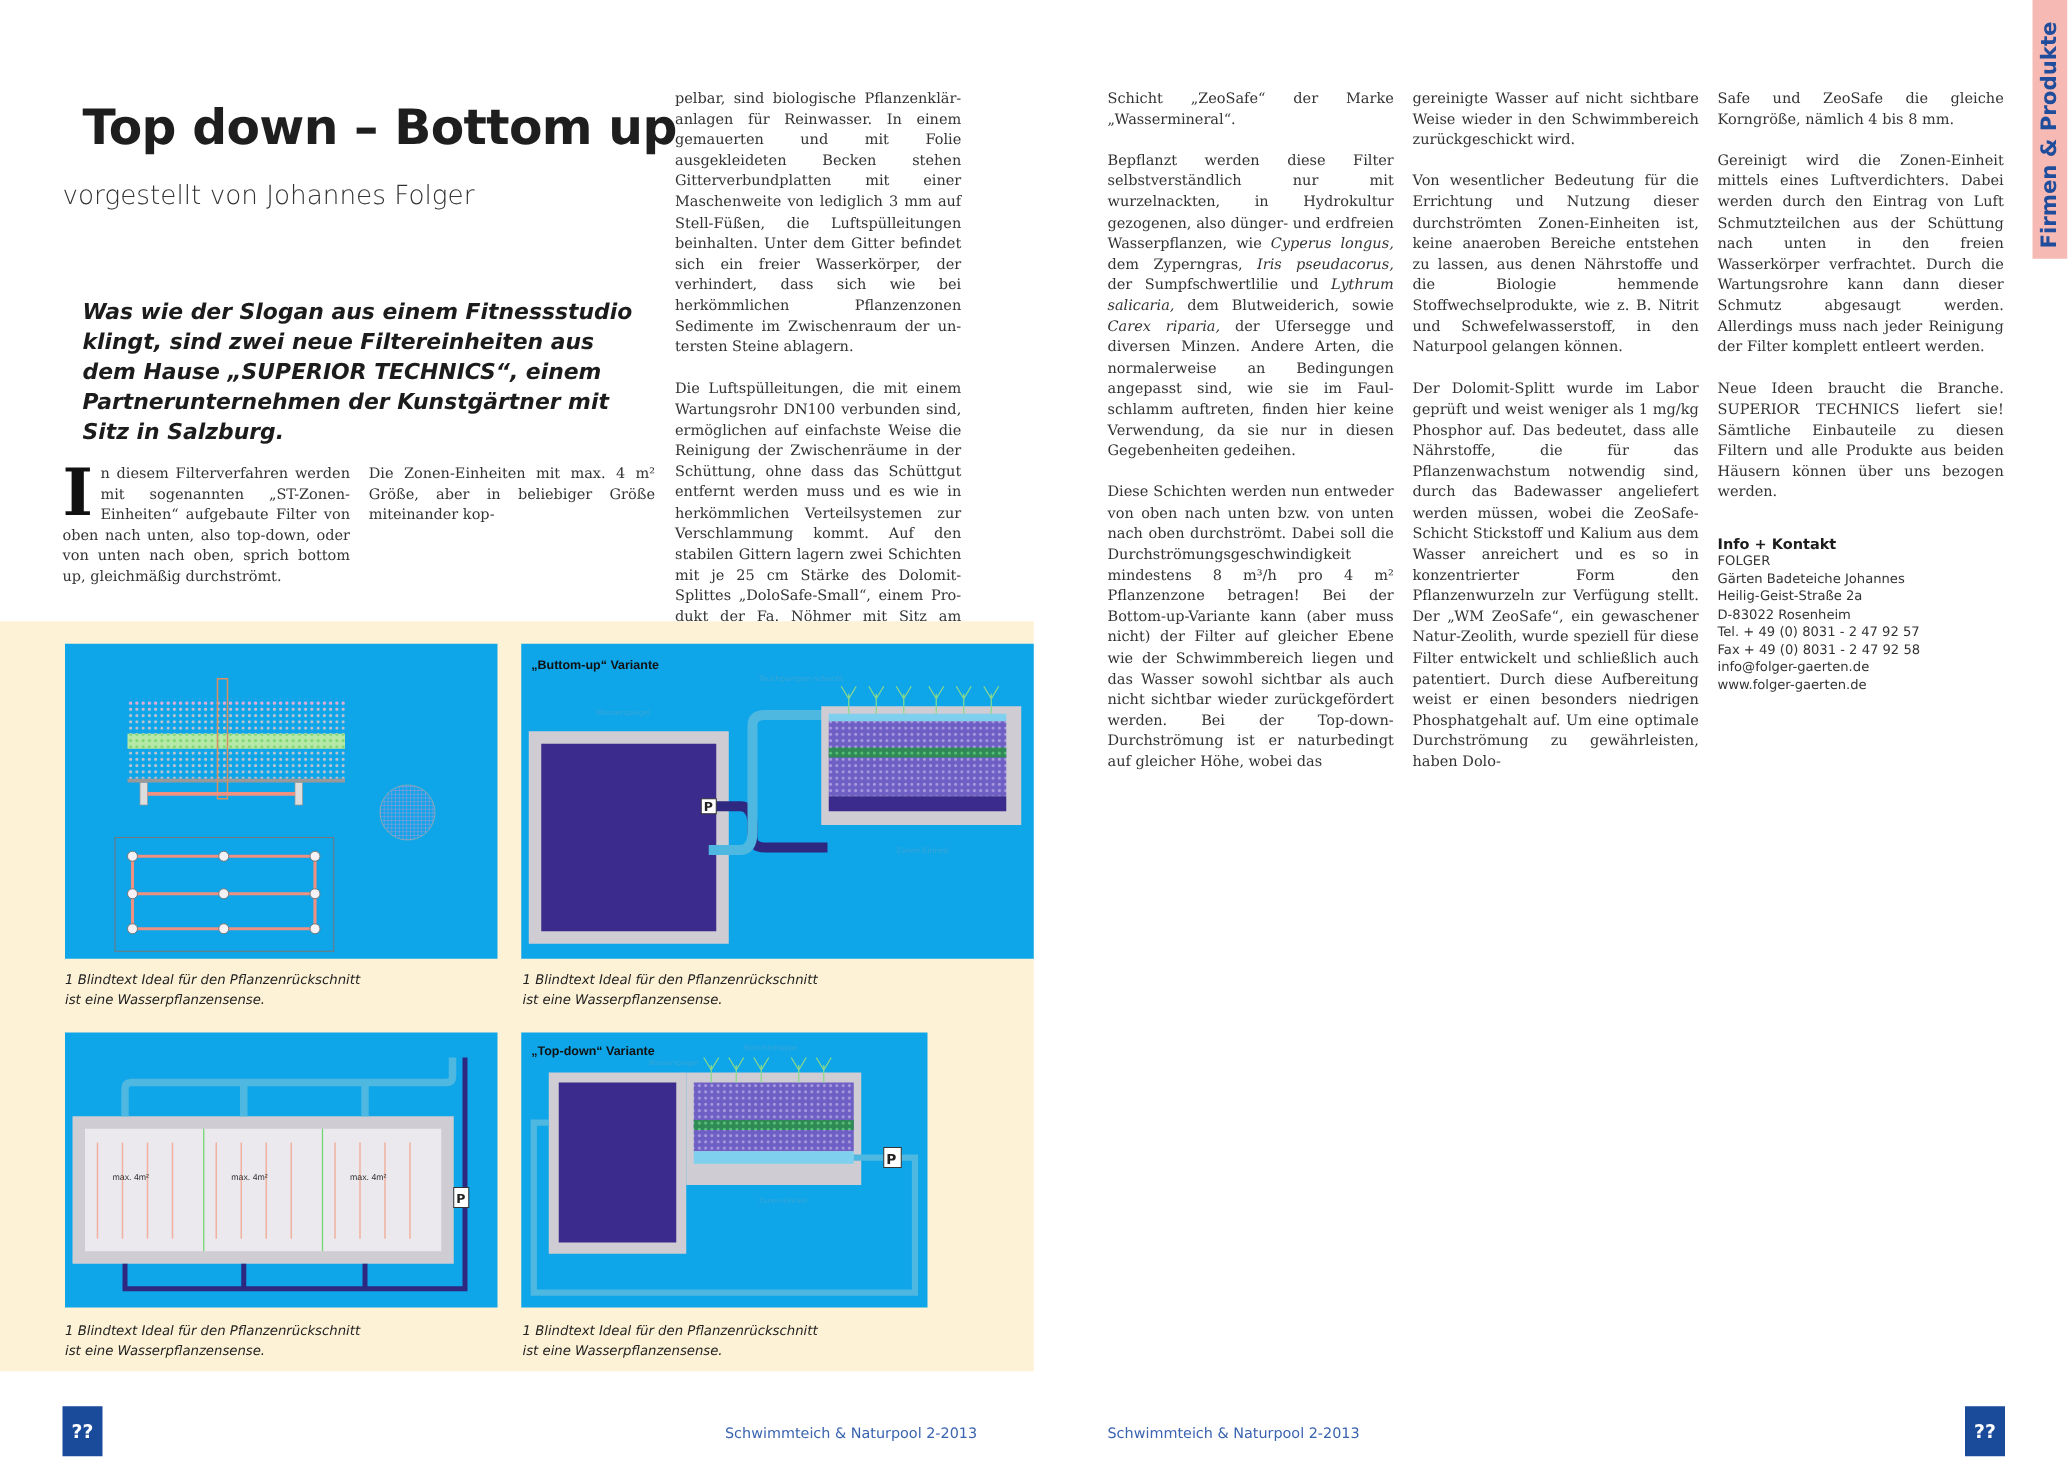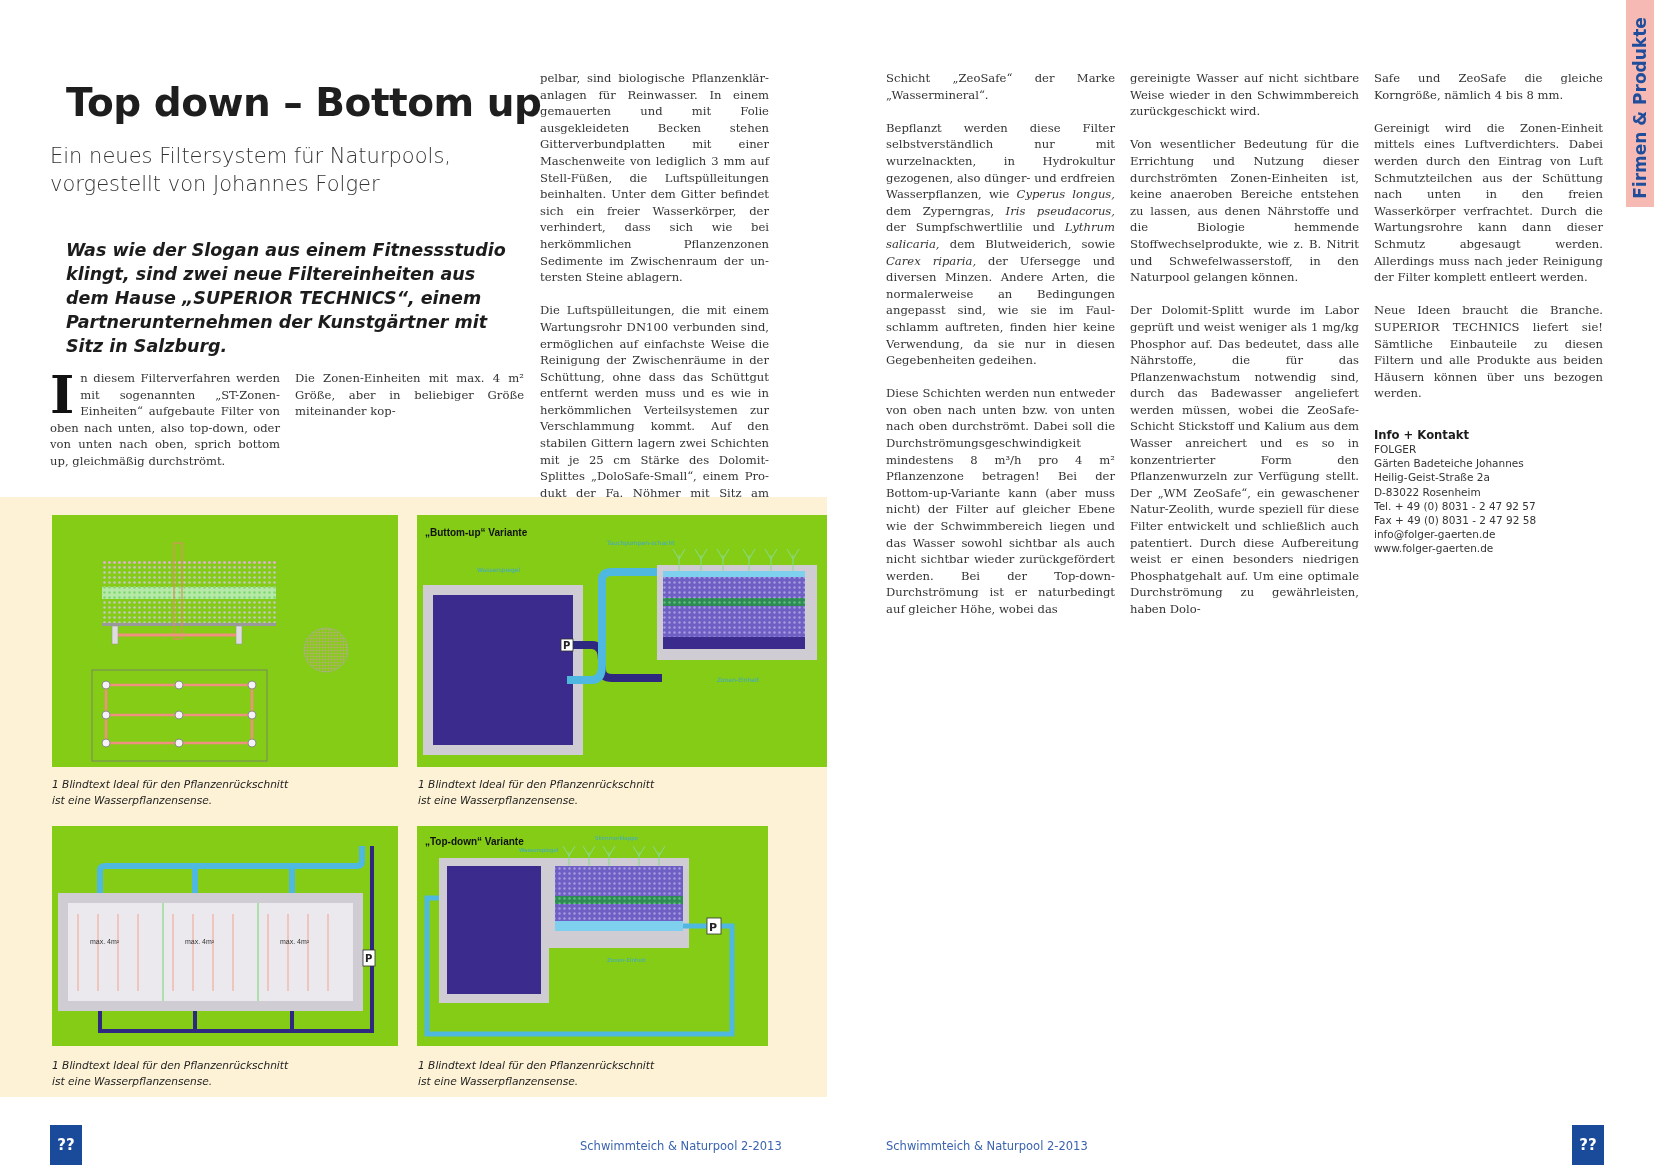--- a/index.html
+++ b/index.html
@@ -6,37 +6,36 @@
   body{width:1654px;height:1169px;position:relative;overflow:hidden;font-family:"DejaVu Serif",serif;color:#2a2a2a;}
   .abs{position:absolute;}
   .title{left:50px;top:66px;font-family:"DejaVu Sans",sans-serif;font-weight:bold;font-size:39px;color:#1e1e1e;letter-spacing:-0.5px;margin:16px;line-height:1.1;}
   .subtitle{left:50px;top:142px;width:440px;font-family:"DejaVu Sans",sans-serif;font-size:21px;line-height:28px;color:#333;margin:0;font-weight:300;}
   .lead{left:50px;top:222px;width:440px;font-family:"DejaVu Sans",sans-serif;font-weight:bold;font-style:italic;font-size:17.5px;line-height:24px;color:#1c1c1c;margin:16px;}
   .col{font-size:11.6px;line-height:16.6px;text-align:justify;hyphens:manual;color:#333;}
   .col p{margin:0 0 16.6px 0;}
   .col em{font-style:italic;}
   .dropcap{float:left;font-family:"DejaVu Serif",serif;font-weight:bold;font-size:52px;line-height:44px;margin:3px 6px 0 0;color:#111;}
   .panel{left:0;top:497px;width:827px;height:600px;background:#fdf2d6;}
-  .fig{background:#84cc16;overflow:hidden;}
+  .fig{background:#0ea5e9;overflow:hidden;}
   .caption{font-family:"DejaVu Sans",sans-serif;font-style:italic;font-size:10.6px;line-height:16px;color:#222;}
   .fig-label{font-family:"Liberation Sans",sans-serif;font-weight:bold;font-size:10px;color:#111;}
   .sidebar-tab{left:1626px;top:0;width:28px;height:207px;background:#f6b9b4;}
   .sidebar-text{left:1627px;top:10px;width:26px;height:195px;display:flex;align-items:center;justify-content:center;}
   .sidebar-text span{display:block;transform:rotate(-90deg);white-space:nowrap;font-family:"DejaVu Sans",sans-serif;font-weight:bold;font-size:17px;color:#1f4d9c;}
   .page-num{width:32px;height:40px;background:#1a4a9a;color:#fff;font-family:"DejaVu Sans",sans-serif;font-weight:bold;font-size:15px;display:flex;align-items:center;justify-content:center;}
   .footer-text{font-family:"DejaVu Sans",sans-serif;font-size:11.5px;color:#3a63b0;}
   .info-head{font-family:"DejaVu Sans",sans-serif;font-weight:bold;font-size:11.6px;color:#1c1c1c;}
   .info{font-family:"DejaVu Sans",sans-serif;font-size:10.5px;line-height:14.2px;color:#333;}
 </style>
 </head>
 <body>
 
 <h1 class="abs title">Top down – Bottom up</h1>
 <div class="abs subtitle">
-  <div>Ein neues Filtersystem für Naturpools,</div>
   <div>vorgestellt von Johannes Folger</div>
 </div>
 <p class="abs lead">Was wie der Slogan aus einem Fitnessstudio klingt, sind zwei neue Filtereinheiten aus dem Hause „SUPERIOR TECHNICS“, einem Partnerunternehmen der Kunstgärtner mit Sitz in Salzburg.</p>
 
 <div class="abs col" style="left:50px;top:370px;width:230px;">
   <p><span class="dropcap">I</span><span>n diesem Filterverfahren werden mit sogenannten „ST-Zonen-Einheiten“ aufgebaute Filter von oben nach un­ten, also top-down, oder von unten nach oben, sprich bottom up, gleichmäßig durchströmt.</span></p>
 </div>
 
 <div class="abs col" style="left:295px;top:370px;width:229px;">
   <p>Die Zonen-Einheiten mit max. 4 m² Größe, aber in beliebiger Größe miteinander kop-</p>
@@ -193,21 +192,21 @@
     <text x="38" y="118" font-size="7" fill="#333" font-family="Liberation Sans, sans-serif">max. 4m²</text>
     <text x="133" y="118" font-size="7" fill="#333" font-family="Liberation Sans, sans-serif">max. 4m²</text>
     <text x="228" y="118" font-size="7" fill="#333" font-family="Liberation Sans, sans-serif">max. 4m²</text>
   </svg>
 </div>
 <div class="abs caption" style="left:52px;top:1057px;width:340px;">
   <div>1 Blindtext Ideal für den Pflanzenrückschnitt</div>
   <div>ist eine Wasserpflanzensense.</div>
 </div>
 
-<div class="abs fig" style="left:417px;top:826px;width:351px;height:220px;">
+<div class="abs fig" style="left:417px;top:826px;width:325px;height:220px;">
   <div class="abs fig-label" style="left:8px;top:10px;">„Top-down“ Variante</div>
   <svg width="351" height="220" viewBox="0 0 351 220">
     <defs>
       <pattern id="purpleGravel2" width="5" height="5" patternUnits="userSpaceOnUse">
           <rect width="5" height="5" fill="#6e5fc4"></rect>
           <circle cx="2.5" cy="2.5" r="1.2" fill="#a99ae0"></circle>
         </pattern>
       <pattern id="greenGravel2" width="5" height="5" patternUnits="userSpaceOnUse">
           <rect width="5" height="5" fill="#2f8a55"></rect>
           <circle cx="2.5" cy="2.5" r="1.2" fill="#5ac27a"></circle>

